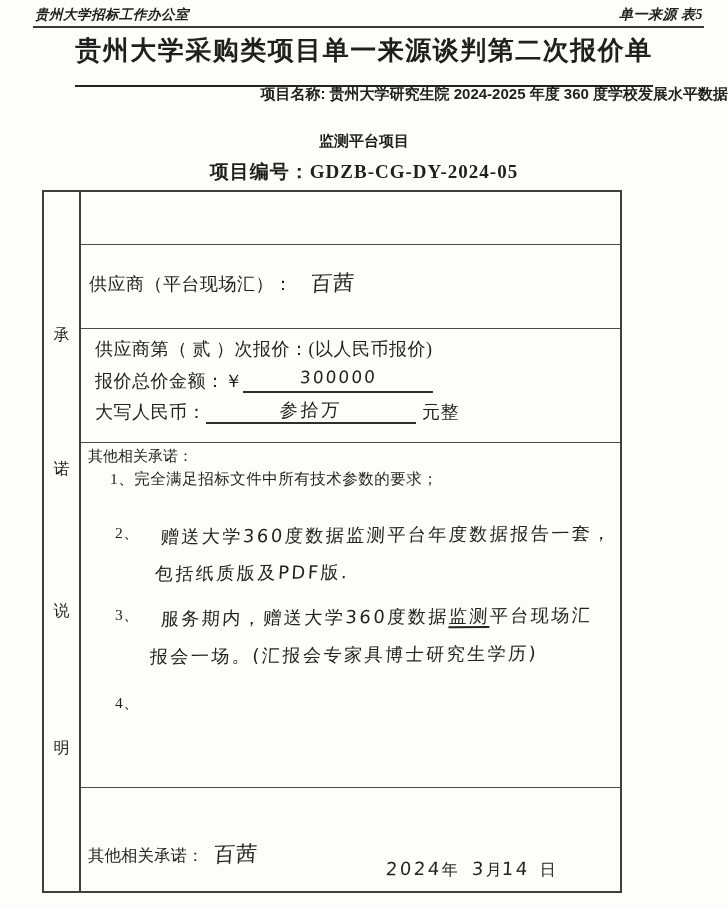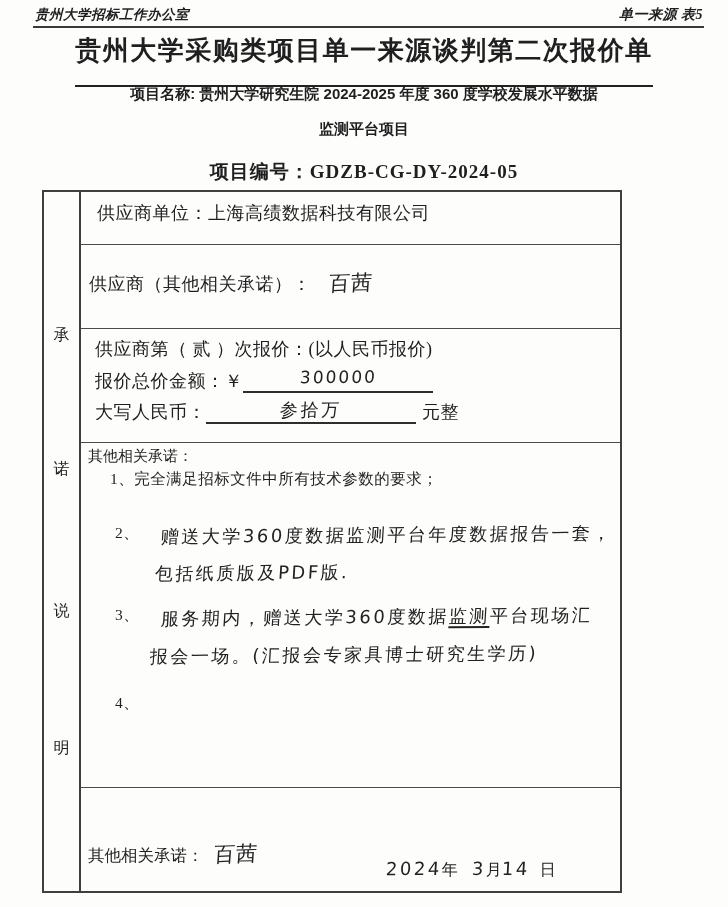--- a/index.html
+++ b/index.html
@@ -9,22 +9,22 @@
     font-family:"Liberation Serif", serif;
   }
   .abs{position:absolute;}
   
   .hdr-left{left:35px;top:6px;font-size:13.5px;font-style:italic;font-weight:bold;letter-spacing:.5px;}
   .hdr-right{right:25px;top:6px;font-size:14px;font-style:italic;font-weight:bold;letter-spacing:.5px;}
   .hdr-rule{left:33px;top:26px;width:671px;border-top:2.5px solid #3a3a3a;}
   
   .title{left:0;top:33px;width:728px;text-align:center;font-size:26px;font-weight:bold;letter-spacing:1.5px;}
   .title span{border-bottom:2.5px solid #222;padding-bottom:20px;}
-  .pname1{left:0;top:85px;width:728px;text-align:center;font-family:"Liberation Sans",sans-serif;font-weight:bold;font-size:15px;}
-  .pname2{left:0;top:120px;width:728px;text-align:center;font-family:"Liberation Sans",sans-serif;font-weight:bold;font-size:15px;}
+  .pname1{left:0;top:85px;width:728px;text-align:right;font-family:"Liberation Sans",sans-serif;font-weight:bold;font-size:15px;}
+  .pname2{left:0;top:132px;width:728px;text-align:center;font-family:"Liberation Sans",sans-serif;font-weight:bold;font-size:15px;}
   .pcode{left:0;top:159px;width:728px;text-align:center;font-size:19px;font-weight:bold;letter-spacing:1px;}
   
   .tbl{left:42px;top:190px;width:580px;height:703px;border:2px solid #3f3f3f;box-sizing:border-box;}
   .side{position:absolute;left:0;top:0;width:37px;height:699px;border-right:2px solid #3f3f3f;box-sizing:border-box;}
   .side-char{position:absolute;left:0;width:35px;text-align:center;font-size:16px;}
   .rows{position:absolute;left:37px;top:0;width:539px;height:699px;}
   .row{position:absolute;left:0;width:539px;box-sizing:border-box;border-top:1.5px solid #4a4a4a;}
   .row1{top:0;height:52px;border-top:none;}
   .row2{top:52px;height:84px;}
   .row3{top:136px;height:114px;padding-left:36px;}
@@ -65,27 +65,24 @@
 
     <div class="side">
       <div class="side-char" style="top:133px;">承</div>
       <div class="side-char" style="top:267px;">诺</div>
       <div class="side-char" style="top:409px;">说</div>
       <div class="side-char" style="top:546px;">明</div>
     </div>
 
     <div class="rows">
 
-      <div class="row row1">
-        <div class="abs t18" style="left:16px;top:9px;">供应商单位：上海高绩数据科技有限公司</div>
-      </div>
 
       <div class="row row2">
         <div class="abs" style="left:8px;top:24px;">
-          <span class="t18">供应商（其他相关承诺）：</span>
+          <span class="t18">供应商（平台现场汇）：</span>
           <span class="hw sig" style="margin-left:14px;">百茜</span>
         </div>
       </div>
 
       <div class="row row3">
         <div class="abs t18" style="left:14px;top:8px;">供应商第（ 贰 ）次报价：(以人民币报价)</div>
         <div class="abs t18" style="left:14px;top:38px;">
           <span>报价总价金额：￥</span><span class="blank blank-amount"><span class="hw hw17">300000</span></span>
         </div>
         <div class="abs t18" style="left:14px;top:69px;">

